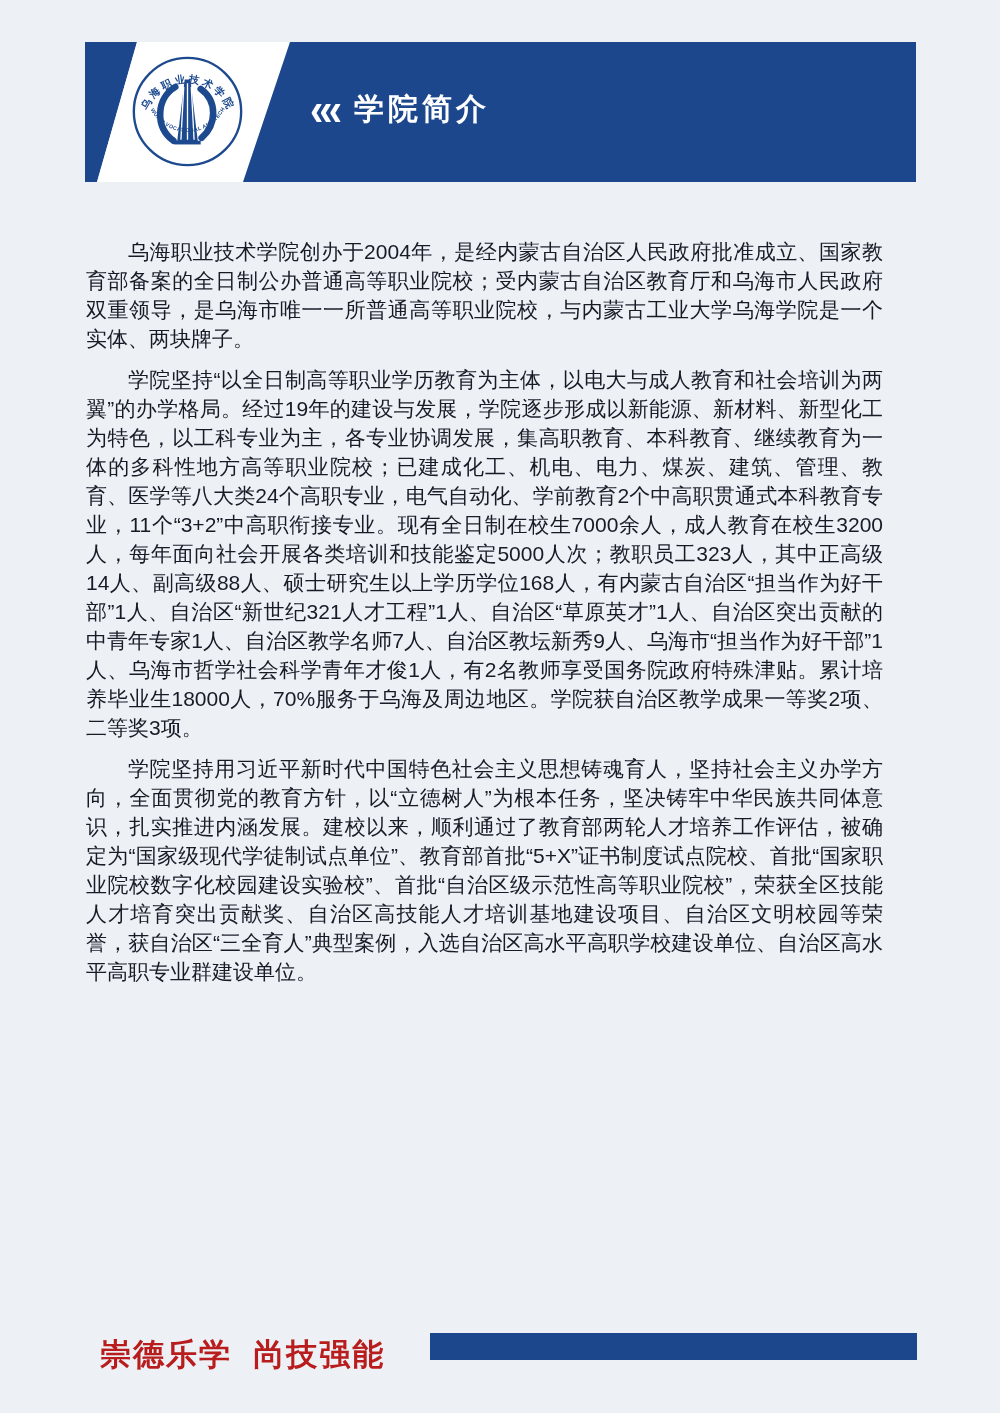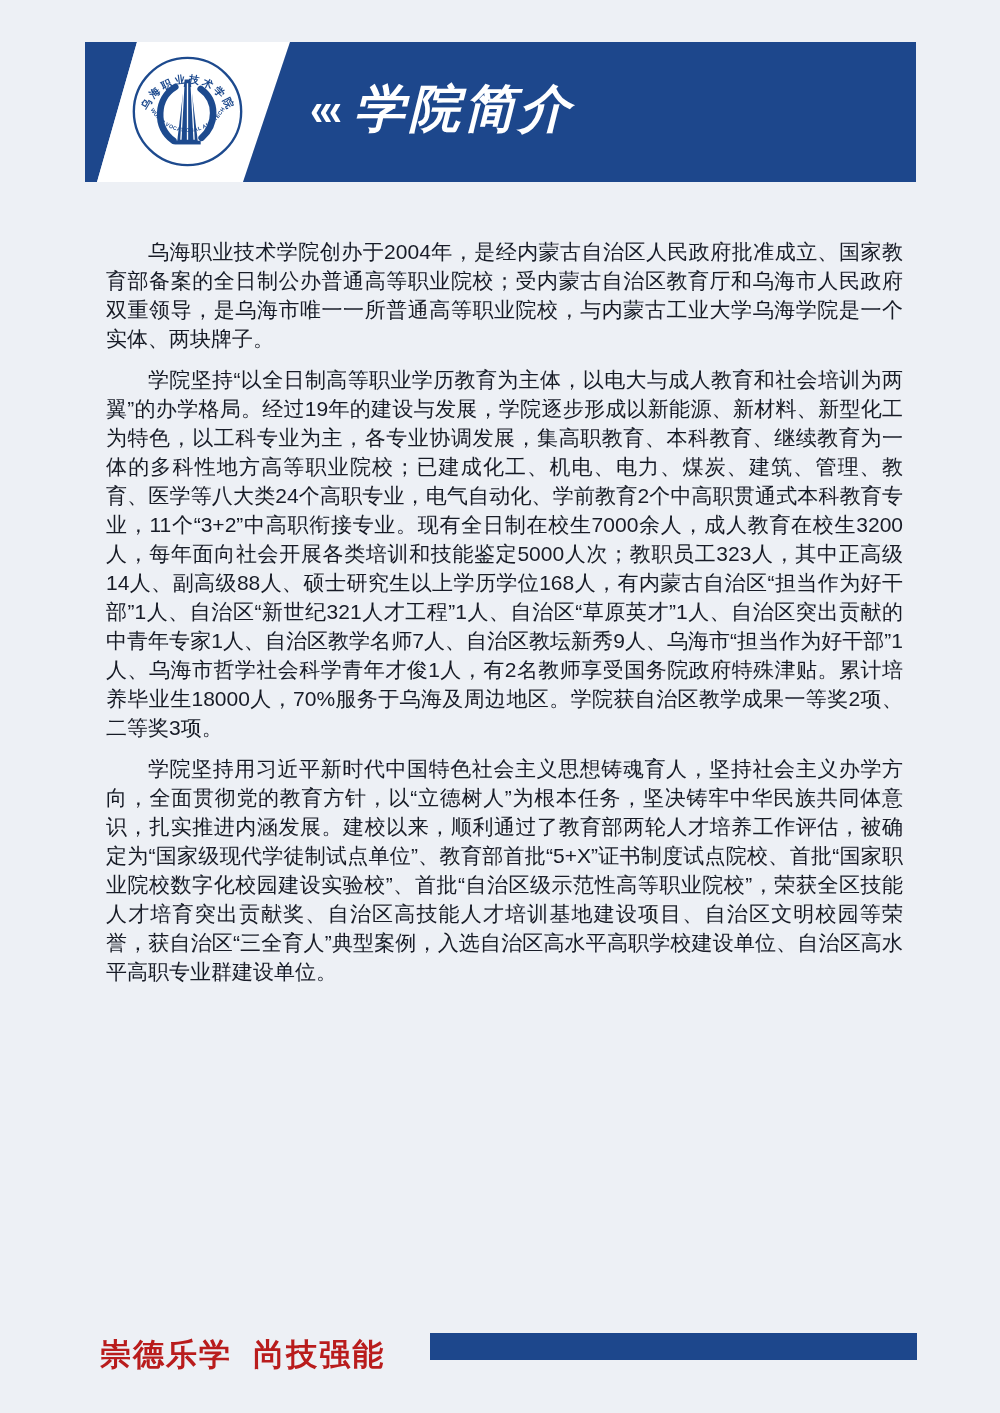--- a/index.html
+++ b/index.html
@@ -12,24 +12,24 @@
   .banner{position:absolute;left:85px;top:42px;width:831px;height:140px;}
   .banner-piece{position:absolute;inset:0;}
   .banner-wedge{background:#1d478c;clip-path:polygon(0 0,52px 0,12px 100%,0 100%);}
   .banner-white{background:#ffffff;clip-path:polygon(52px 0,205px 0,158px 100%,12px 100%);}
   .banner-main{background:#1d478c;clip-path:polygon(205px 0,100% 0,100% 100%,158px 100%);}
   .banner-title{
     position:absolute;left:225px;top:36px;height:62px;display:flex;align-items:center;
     color:#ffffff;font-weight:bold;white-space:nowrap;
   }
   .banner-title .chevrons{font-size:40px;font-weight:900;letter-spacing:-4px;margin-right:16px;transform:scaleY(1.15);}
-  .banner-title .title-text{font-size:51px;letter-spacing:4px;font-style:italic;}
+  .banner-title .title-text{font-size:30px;letter-spacing:4px;}
   .seal{position:absolute;left:46px;top:13px;width:113px;height:113px;}
   
-  .content{position:absolute;left:106px;top:237px;width:797px;color:#171b26;}
+  .content{position:absolute;left:86px;top:237px;width:797px;color:#171b26;}
   .content p{
     margin:0 0 12px 0;font-size:21px;line-height:29px;
     text-align:justify;text-indent:2em;letter-spacing:0;
   }
   
   .footer-motto{
     position:absolute;left:100px;top:1334px;
     color:#b91c1c;font-size:31px;font-weight:bold;letter-spacing:2px;white-space:pre;
   }
   .footer-bar{position:absolute;left:430px;top:1333px;width:487px;height:27px;background:#1d478c;}

